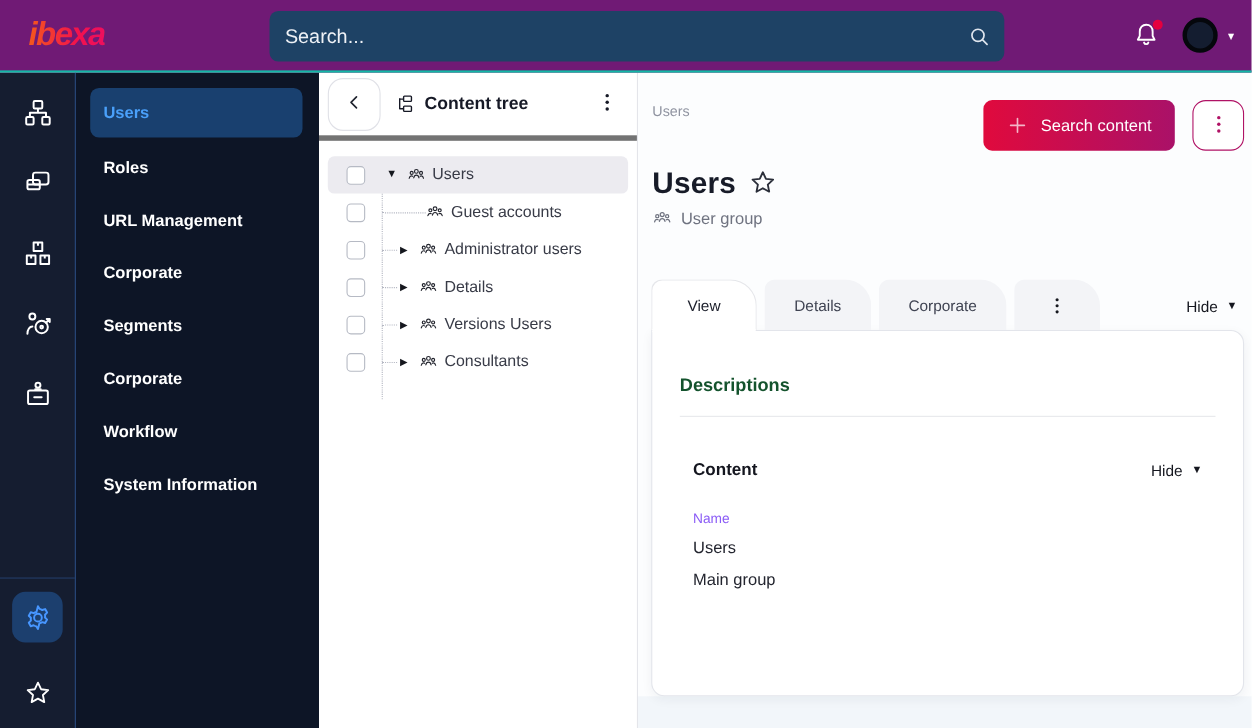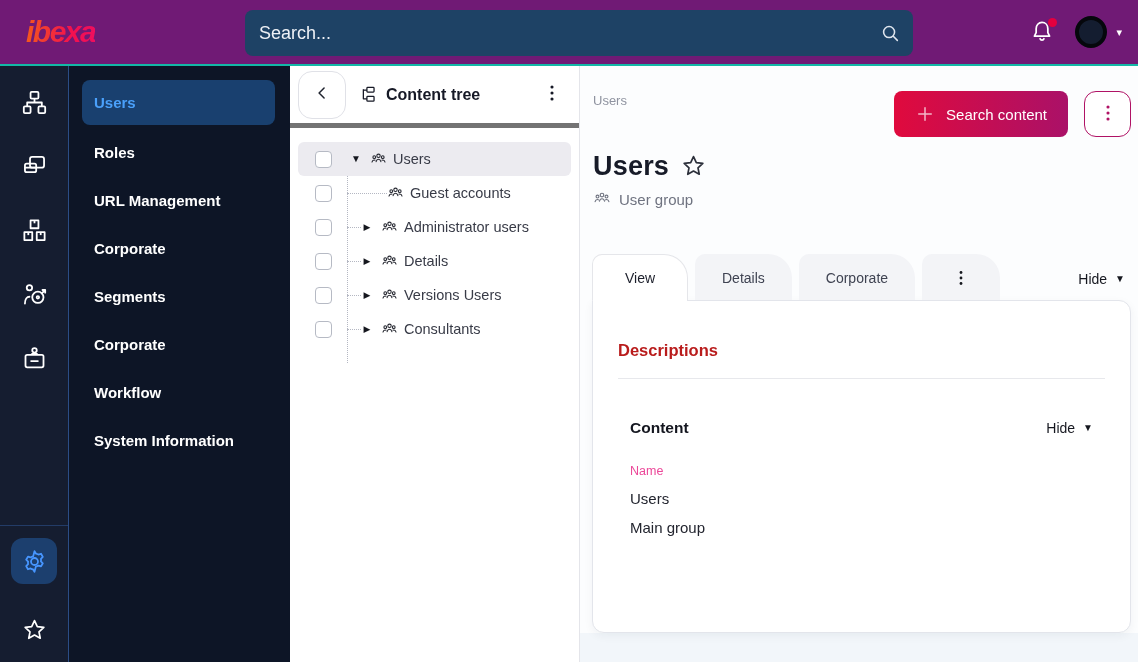--- a/index.html
+++ b/index.html
@@ -84,25 +84,25 @@
   .tab { height:46px; display:flex; align-items:center; justify-content:center; min-width:96px; padding:0 26px; background:#f3f4f7; border:1px solid transparent; border-bottom:none; border-radius:10px 24px 0 0; margin-right:7px; font-size:14px; color:#3f4352; cursor:pointer; font-family:inherit; position:relative; }
   .tab.active { background:#fff; border-color:#e5e6ea; color:#1c1f2b; }
   .tab.active::after { content:""; position:absolute; left:0; right:0; bottom:-2px; height:3px; background:#fff; }
   .tab.kebab { min-width:78px; color:#16181f; }
   .tab .kic { width:20px; height:20px; }
   .hide-ctl { margin-left:auto; display:flex; align-items:center; gap:8px; font-size:14px; color:#15171f; margin-bottom:12px; cursor:pointer; background:none; border:none; font-family:inherit; }
   .hcaret { font-size:10px; line-height:1; }
 
   
   .card { margin:0 7px 0 12px; background:#fff; border:1px solid #e3e5eb; border-radius:0 12px 12px 12px; padding:40px 25px 10px; height:333px; position:relative; z-index:1; box-shadow:0 3px 10px rgba(20,30,60,.05); }
-  .card-h { font-size:16.5px; font-weight:700; color:#b91c1c; }
+  .card-h { font-size:16.5px; font-weight:700; color:#14532d; }
   .card-div { border-bottom:1px solid #e7e8ec; margin-top:18px; }
   .sec-row { display:flex; align-items:center; justify-content:space-between; margin-top:40px; padding:0 6px 0 12px; }
   .sec-title { font-size:15.5px; font-weight:700; color:#14161f; }
-  .field-label { font-size:12.5px; color:#ec4899; padding-left:12px; margin-top:27px; }
+  .field-label { font-size:12.5px; color:#8b5cf6; padding-left:12px; margin-top:27px; }
   .fields > div:first-child .field-label { margin-top:27px; }
   .field-value { font-size:15px; color:#23252f; padding-left:12px; margin-top:12px; }
   .below { flex:1; background:#f2f6fa; }
 </style>
 </head>
 <body>
 
 <div class="app">
 
   <header class="topbar">

